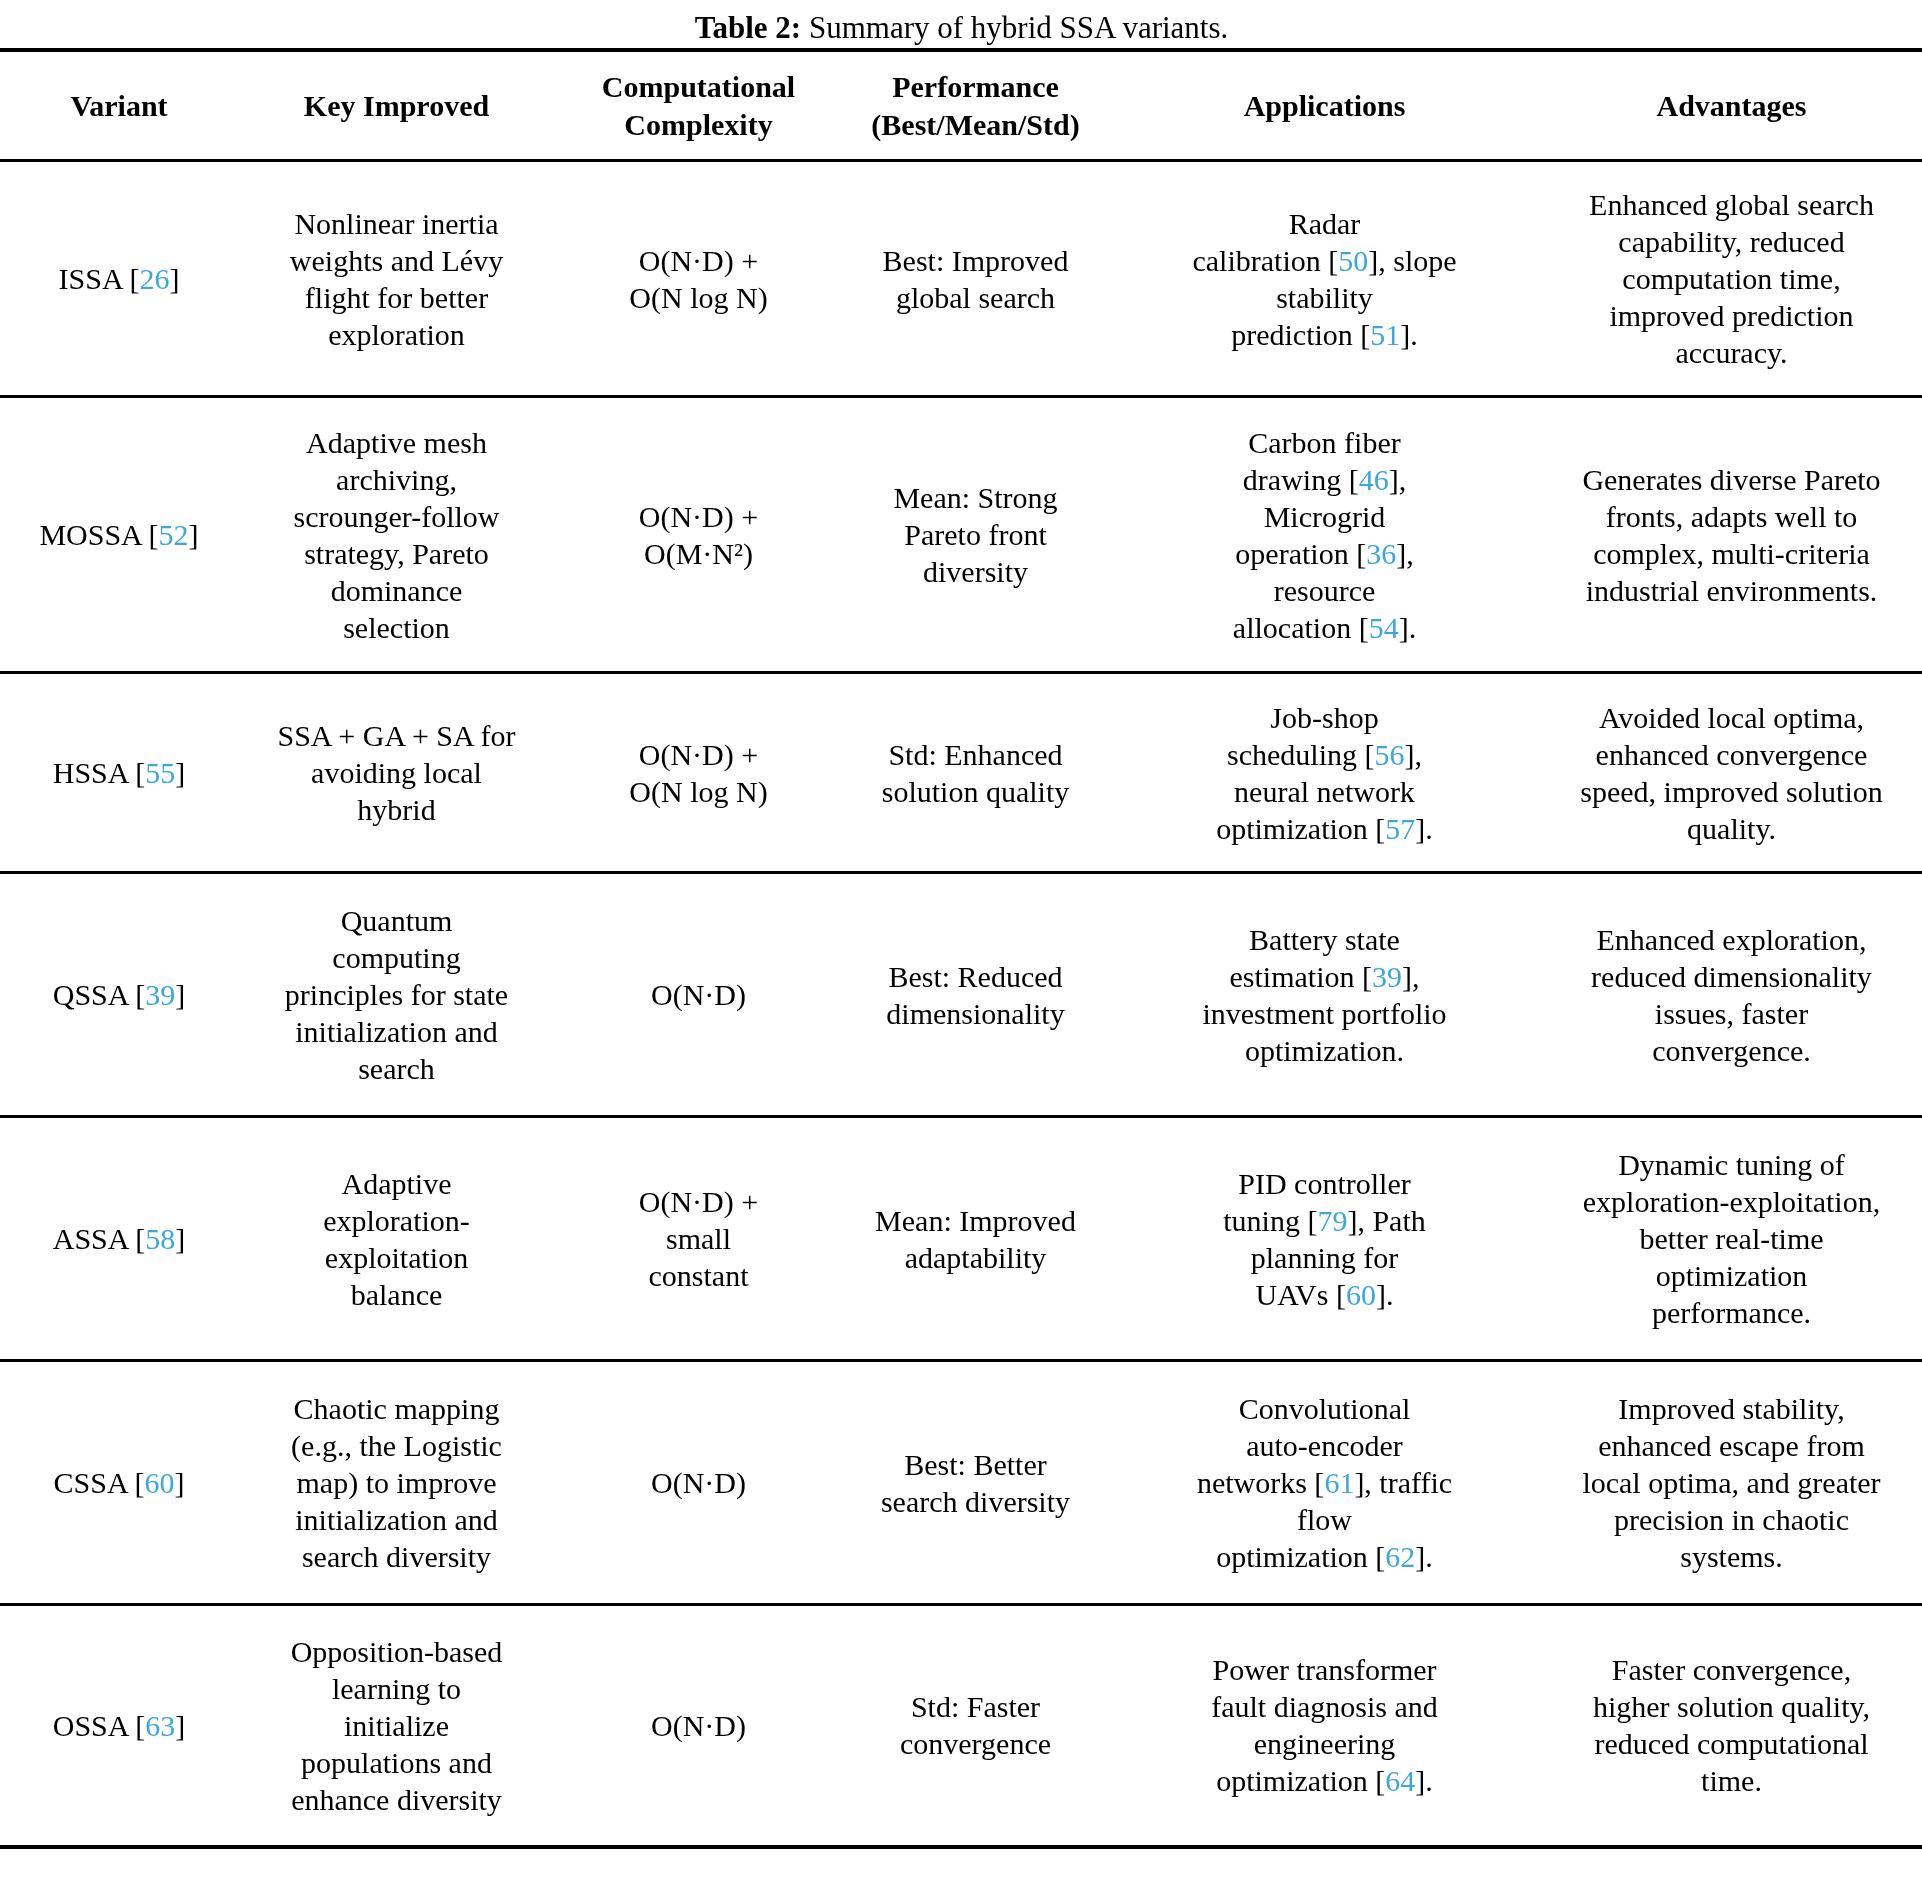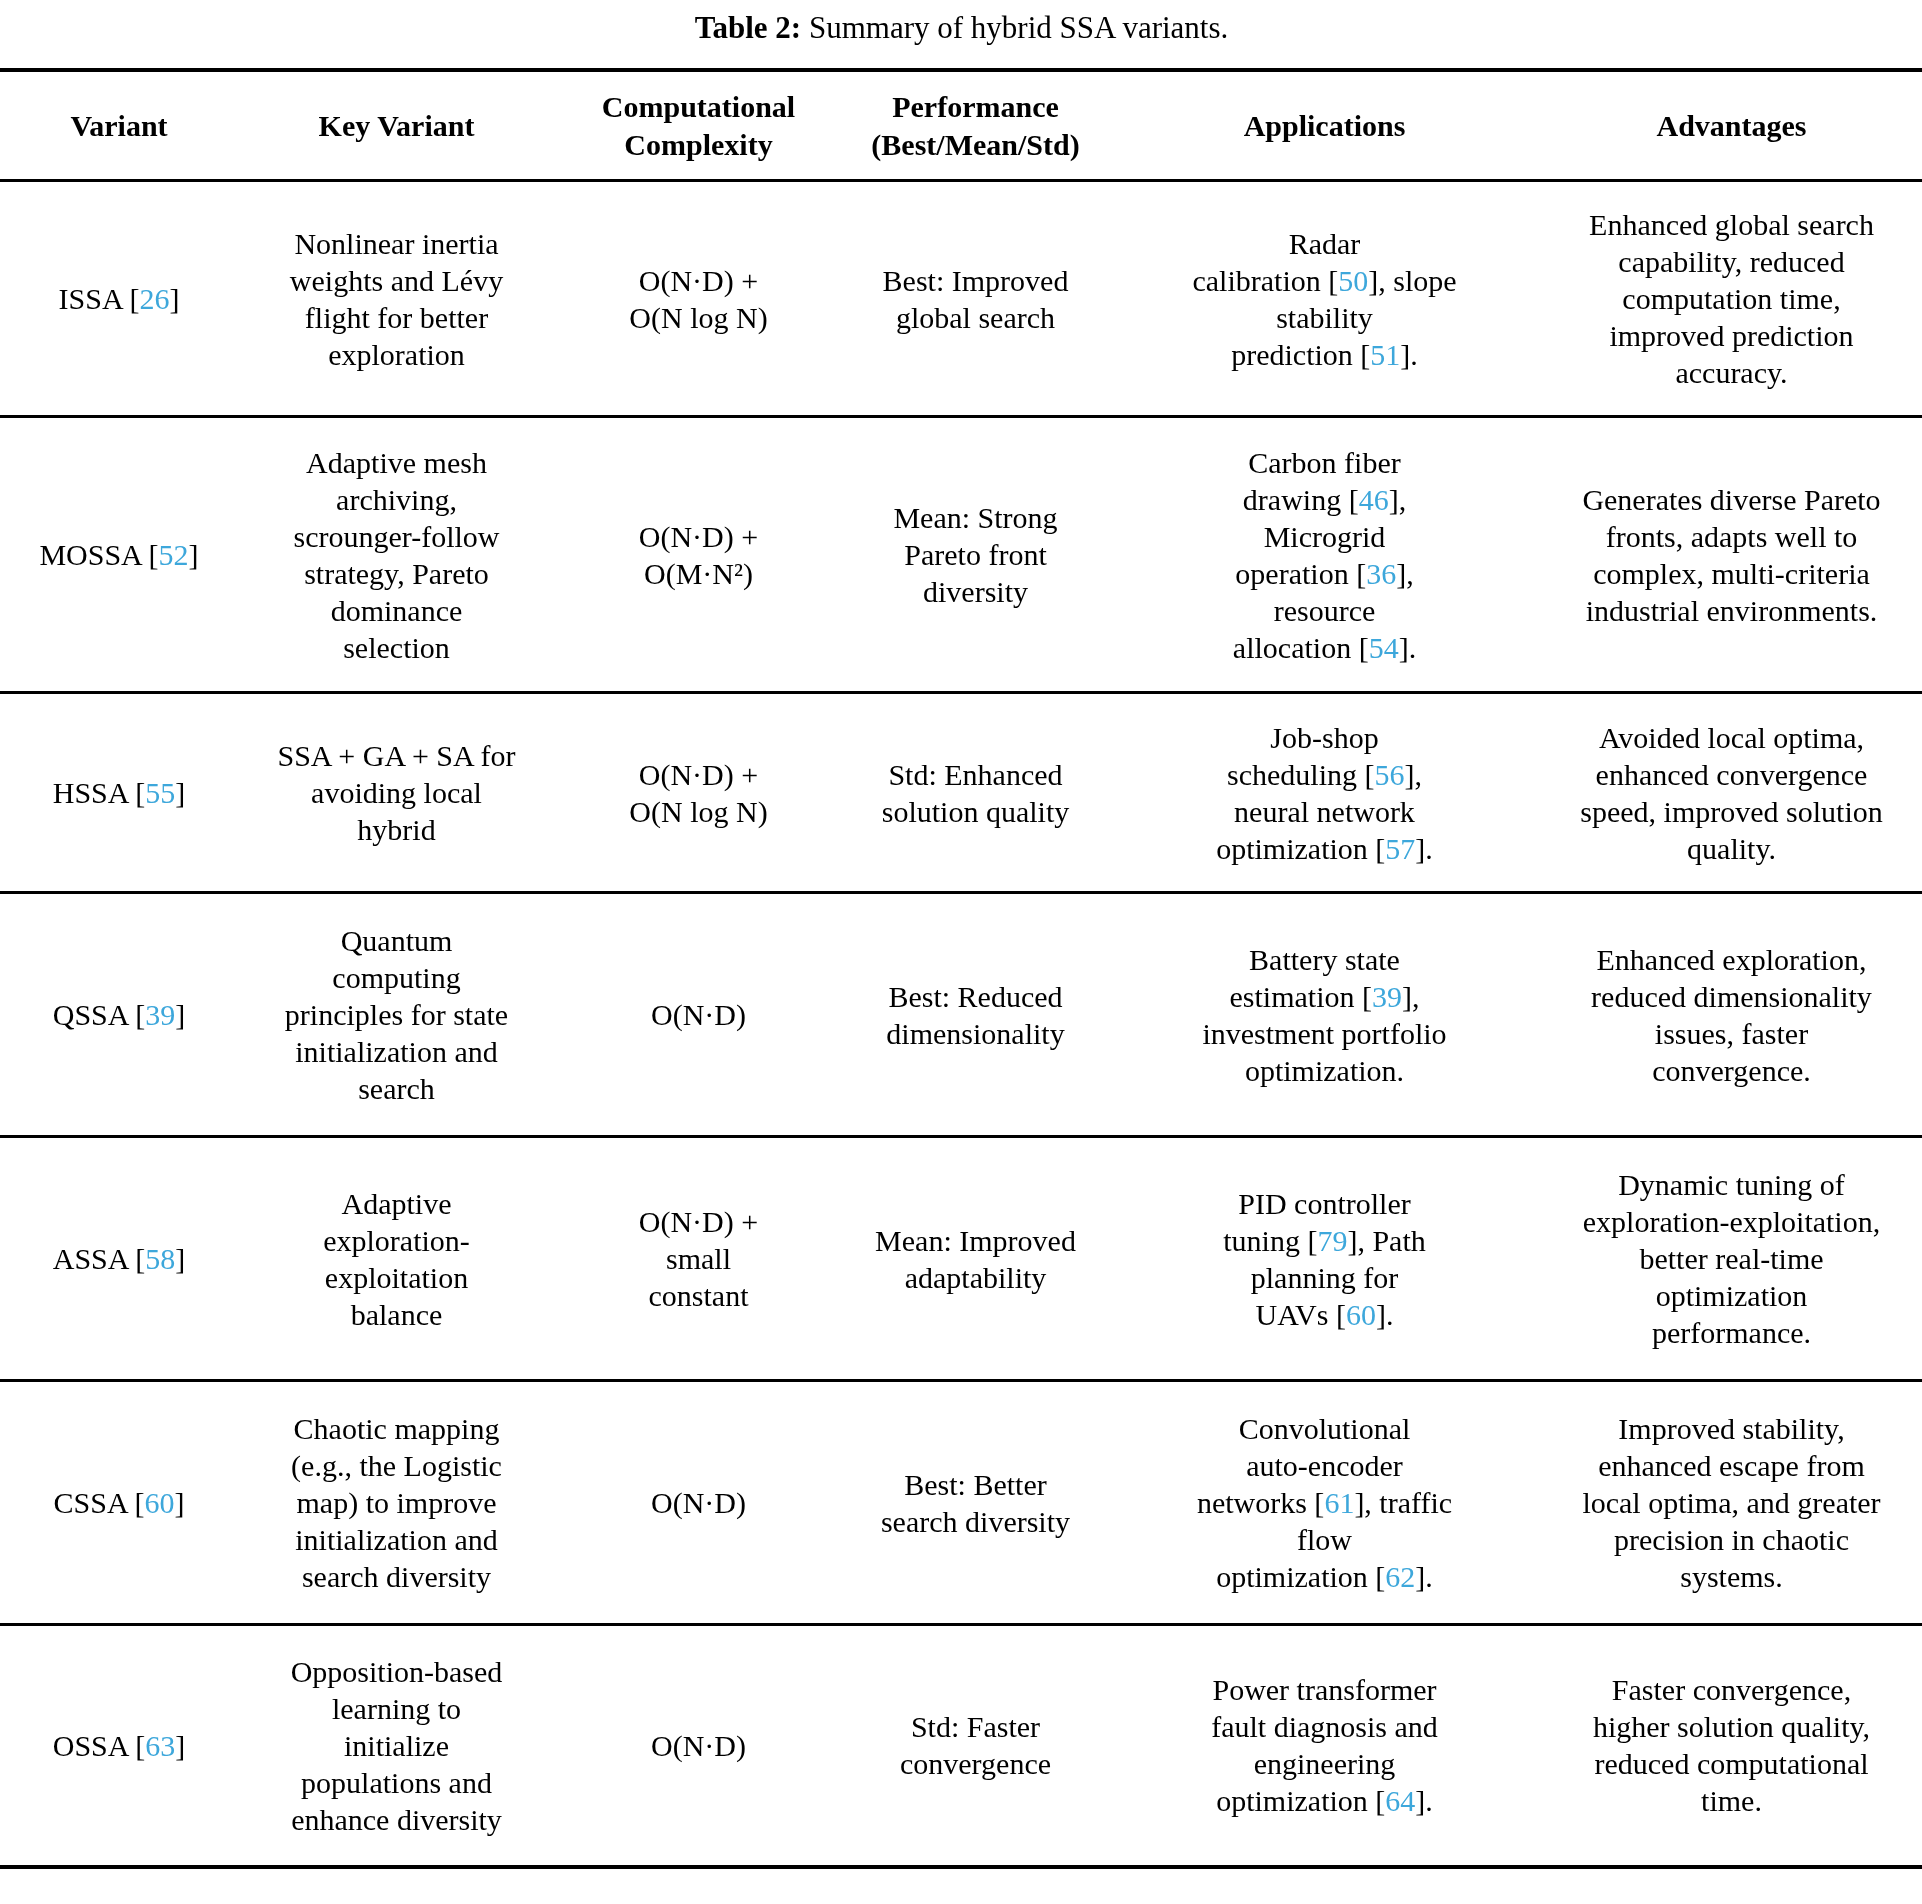--- a/index.html
+++ b/index.html
@@ -10,21 +10,20 @@
     background: #ffffff;
     font-family: "Liberation Serif", "DejaVu Serif", serif;
     color: #000000;
     box-sizing: border-box;
   }
   .caption {
     text-align: center;
     font-size: 31px;
     line-height: 40px;
     padding-top: 8px;
-    margin-bottom: 20px;
   }
   .caption .cap-label { font-weight: bold; }
   table.variants {
     width: 1923px;
     table-layout: fixed;
     border-collapse: collapse;
     border-top: 4px solid #000;
     padding-left: 40px;
   }
   table.variants tr { border-bottom: 3px solid #000; }
@@ -64,21 +63,21 @@
       <col style="width:238px">
       <col style="width:317px">
       <col style="width:287px">
       <col style="width:267px">
       <col style="width:431px">
       <col style="width:383px">
     </colgroup>
     <thead>
       <tr>
         <th>Variant</th>
-        <th>Key Variant</th>
+        <th>Key Improved</th>
         <th>Computational
 Complexity</th>
         <th>Performance
 (Best/Mean/Std)</th>
         <th>Applications</th>
         <th>Advantages</th>
       </tr>
     </thead>
     <tbody>
       <tr>

